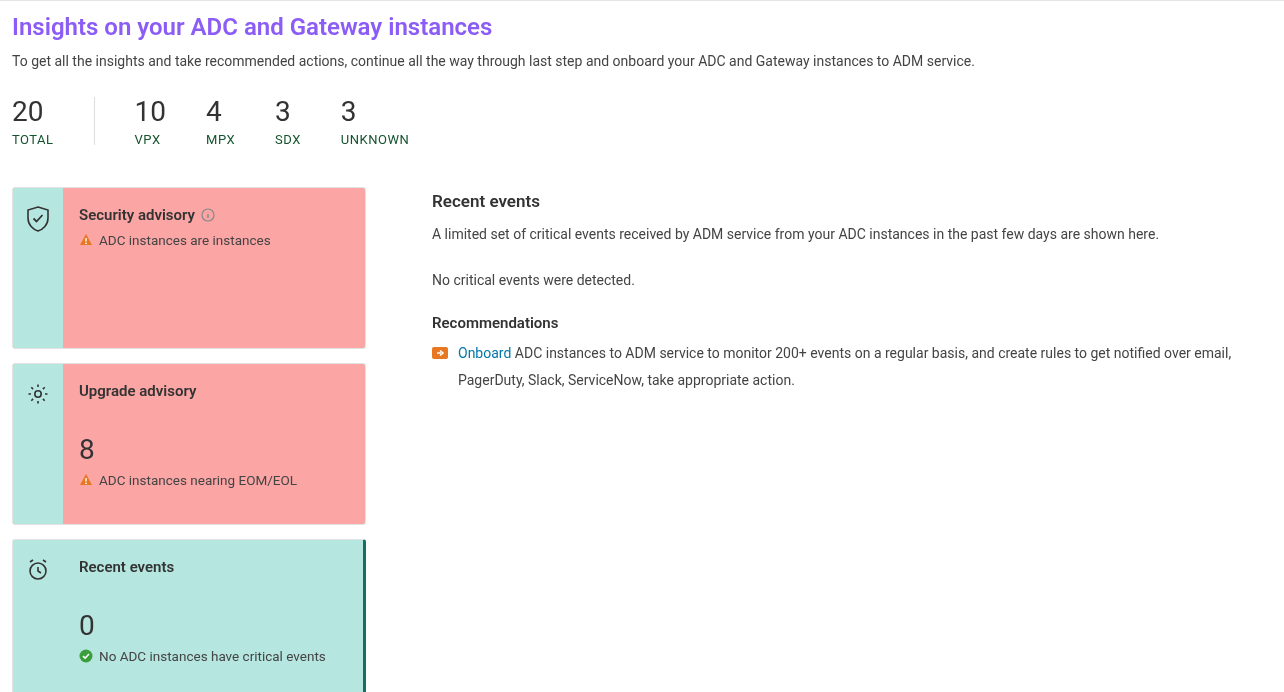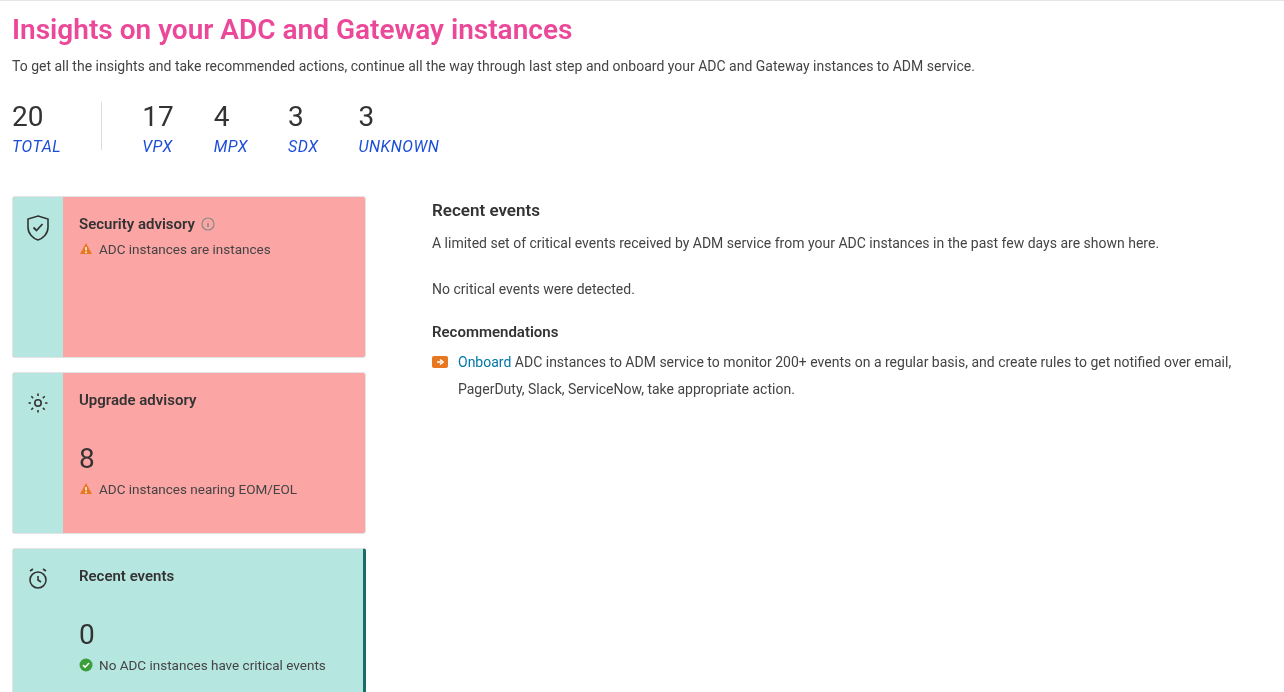--- a/index.html
+++ b/index.html
@@ -9,23 +9,23 @@
     }
     body {
       font-family: -apple-system, BlinkMacSystemFont, "Segoe UI", Roboto, Helvetica, Arial, sans-serif;
       color: #333;
       background: #fff;
       width: 1284px;
       padding: 12px;
       border-top: 1px solid #e5e5e5;
     }
     .page-title {
-      font-size: 28px;
+      font-size: 24px;
       font-weight: 600;
-      color: #ec4899;
+      color: #8b5cf6;
       margin-bottom: 12px;
     }
     .page-subtitle {
       font-size: 14px;
       color: #444;
       margin-bottom: 28px;
     }
     .stats-row {
       display: flex;
       align-items: flex-start;
@@ -36,25 +36,24 @@
       display: flex;
       flex-direction: column;
     }
     .stat-value {
       font-size: 28px;
       font-weight: 400;
       color: #333;
       line-height: 1.1;
     }
     .stat-label {
-      font-size: 16px;
-      color: #1d4ed8;
+      font-size: 13px;
+      color: #14532d;
       letter-spacing: 0.5px;
       margin-top: 4px;
-      font-style: italic;
     }
     .stat-divider {
       width: 1px;
       height: 48px;
       background: #ddd;
     }
     .content-row {
       display: flex;
       gap: 66px;
       align-items: flex-start;
@@ -177,21 +176,21 @@
 <h1 class="page-title">Insights on your ADC and Gateway instances</h1>
 <p class="page-subtitle">To get all the insights and take recommended actions, continue all the way through last step and onboard your ADC and Gateway instances to ADM service.</p>
 
 <div class="stats-row">
   <div class="stat-item">
     <span class="stat-value">20</span>
     <span class="stat-label">TOTAL</span>
   </div>
   <div class="stat-divider"></div>
   <div class="stat-item">
-    <span class="stat-value">17</span>
+    <span class="stat-value">10</span>
     <span class="stat-label">VPX</span>
   </div>
   <div class="stat-item">
     <span class="stat-value">4</span>
     <span class="stat-label">MPX</span>
   </div>
   <div class="stat-item">
     <span class="stat-value">3</span>
     <span class="stat-label">SDX</span>
   </div>

